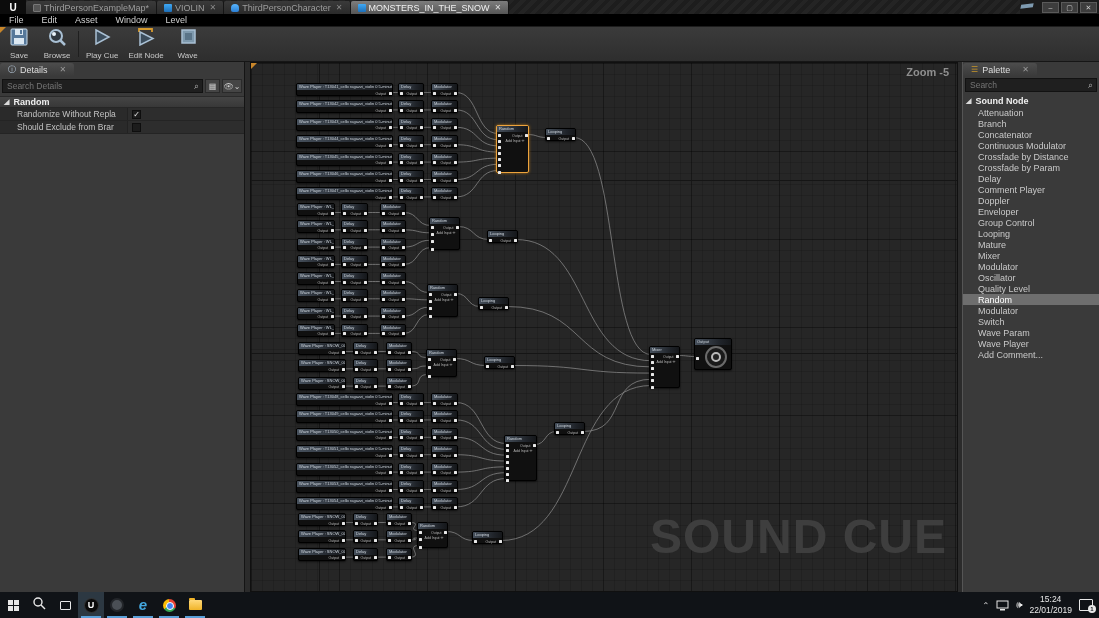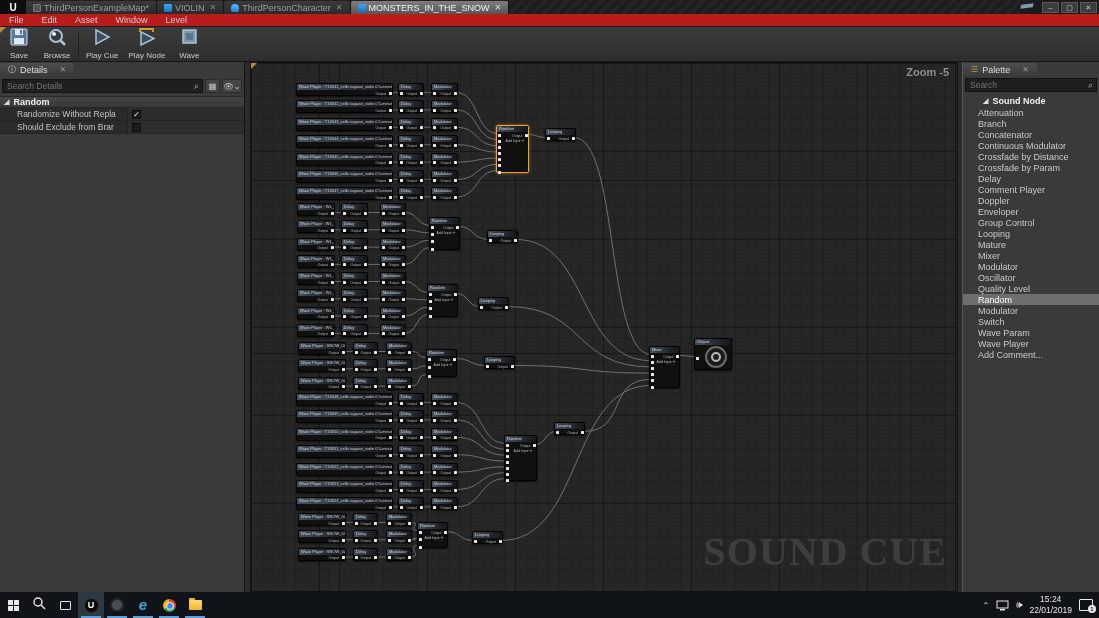--- a/index.html
+++ b/index.html
@@ -18,21 +18,21 @@
   .ti-map{background:#555;border:1px solid #777;}
   .ti-wave{background:linear-gradient(#3fa9f5,#1d6fb8);}
   .ti-char{background:linear-gradient(#58b6ff,#2b7fd4);border-radius:50% 50% 2px 2px;}
   .tab-spacer{flex:1;}
   .wincontrols{display:flex;align-items:center;gap:2px;height:14px;padding-right:2px;background:#1b1b1b;}
   .cap-icon{width:14px;height:10px;position:relative;margin-right:6px;}
   .cap-icon:before{content:"";position:absolute;left:1px;top:2px;width:12px;height:4px;background:#7e9ab0;transform:skewX(-20deg) rotate(-8deg);}
   .winbtn{width:17px;height:11px;background:#3d3d3d;border:1px solid #5a5a5a;color:#c8c8c8;font-size:7px;line-height:9px;text-align:center;cursor:pointer;}
 
   
-  .menubar{position:absolute;left:0;top:14px;width:1099px;height:13px;background:#b91c1c;border-bottom:1px solid #1d1d1d;display:flex;align-items:center;}
+  .menubar{position:absolute;left:0;top:14px;width:1099px;height:13px;background:#000000;border-bottom:1px solid #1d1d1d;display:flex;align-items:center;}
   .menu-item{font-size:9px;color:#cfcfcf;padding:0 9px;cursor:pointer;}
 
   
   .toolbar{position:absolute;left:0;top:27px;width:1099px;height:35px;background:linear-gradient(#3b3b3b,#2e2e2e);border-bottom:1px solid #161616;display:flex;align-items:stretch;}
   .tb-corner{position:absolute;left:0;top:0;width:0;height:0;border-top:6px solid #c8862a;border-right:6px solid transparent;}
   .tb-btn{display:flex;flex-direction:column;align-items:center;justify-content:center;gap:1px;min-width:38px;padding:1px 5px 2px;cursor:pointer;}
   .tb-btn span.lbl{font-size:8px;color:#c9c9c9;}
   .tb-sep{width:1px;background:#1f1f1f;margin:4px 2px;}
   .tb-ic{width:20px;height:18px;}
 
@@ -63,36 +63,36 @@
     background-image:
       linear-gradient(rgba(0,0,0,.28) 1px,transparent 1px),
       linear-gradient(90deg,rgba(0,0,0,.28) 1px,transparent 1px),
       linear-gradient(rgba(0,0,0,.13) 1px,transparent 1px),
       linear-gradient(90deg,rgba(0,0,0,.13) 1px,transparent 1px);
     background-size:88px 88px,88px 88px,11px 11px,11px 11px;}
   .graph .axis-h{position:absolute;left:0;width:100%;height:1px;background:#151515;}
   .graph .axis-v{position:absolute;top:0;width:1px;height:100%;background:#151515;}
   .graph-corner{position:absolute;left:0;top:0;width:0;height:0;border-top:6px solid #c8862a;border-right:6px solid transparent;z-index:5;}
   .zoom-label{position:absolute;right:8px;top:3px;font-size:11px;font-weight:bold;color:#8f8f8f;z-index:4;}
-  .watermark{position:absolute;right:10px;bottom:16px;font-size:40px;font-weight:900;letter-spacing:1px;color:#3e3e3e;z-index:1;font-family:Liberation Serif, serif;}
+  .watermark{position:absolute;right:10px;bottom:27px;font-size:48px;font-weight:900;letter-spacing:1px;color:#3e3e3e;z-index:1;}
   svg.wires{position:absolute;left:0;top:0;z-index:2;pointer-events:none;}
   .node{position:absolute;background:#101010;border:1px solid #000;border-radius:2px;z-index:3;box-shadow:0 1px 2px rgba(0,0,0,.6);}
   .node.selected{border:1px solid #eda33c;box-shadow:0 0 3px #b97a1d;}
   .node-title{height:6px;background:linear-gradient(90deg,#46505c,#20242a 70%,#15171a);color:#cdd5dd;font-size:4px;line-height:6px;padding:0 2px;white-space:nowrap;overflow:hidden;border-radius:1px 1px 0 0;}
   .node-body{position:relative;width:100%;}
   .pin{position:absolute;width:3px;height:3px;background:#e8e8e8;border-radius:0.5px;}
   .pin-lbl{position:absolute;font-size:3.5px;color:#b5b5b5;line-height:4px;white-space:nowrap;}
   .spk{position:absolute;border-radius:50%;}
 
   
   .palette{position:absolute;left:962px;top:62px;width:137px;height:530px;background:#3a3a3a;border-left:1px solid #555;}
   .palette .searchbox{margin:2px 2px 3px;}
   .pal-item{height:11px;display:flex;align-items:center;padding-left:15px;font-size:9px;color:#c9c9c9;white-space:nowrap;overflow:hidden;cursor:pointer;}
   .pal-item.selected{background:#6e6e6e;color:#fff;}
-  .pal-cat{height:12px;display:flex;align-items:center;gap:4px;padding-left:20px;font-size:9px;font-weight:bold;color:#f0f0f0;}
+  .pal-cat{height:12px;display:flex;align-items:center;gap:4px;padding-left:3px;font-size:9px;font-weight:bold;color:#f0f0f0;}
 
   
   .taskbar{position:absolute;left:0;top:592px;width:1099px;height:26px;background:#101317;display:flex;align-items:center;z-index:10;}
   .tb-item{width:26px;height:26px;display:flex;align-items:center;justify-content:center;position:relative;cursor:pointer;}
   .tb-item.active-app{background:#2c3842;}
   .tb-item .underline{position:absolute;bottom:0;left:3px;right:3px;height:2px;background:#5aa0d8;}
   .win-logo{width:11px;height:11px;display:grid;grid-template-columns:5px 5px;grid-template-rows:5px 5px;gap:1px;}
   .win-logo i{background:#e8e8e8;}
   .tv-icon{width:11px;height:9px;border:1px solid #e8e8e8;border-radius:1px;}
   .ue-task{width:15px;height:15px;border-radius:50%;background:#0a0a0a;color:#fff;font-size:9px;font-weight:bold;display:flex;align-items:center;justify-content:center;border:1px solid #333;}
@@ -178,21 +178,21 @@
         <span><svg class="tb-ic" viewBox="0 0 20 18">
             <polygon points="4,2 17,9 4,16" fill="#3c4d5c" stroke="#a9c0d4" stroke-width="1.5"></polygon>
           </svg></span>
         <span class="lbl">Play Cue</span>
       </div>
       <div class="tb-btn">
         <span><svg class="tb-ic" viewBox="0 0 20 18">
             <polyline points="3,4 3,1 16,1 16,4" fill="none" stroke="#d79b2e" stroke-width="1.8"></polyline>
             <polygon points="4,4 17,10.5 4,17" fill="#3c4d5c" stroke="#a9c0d4" stroke-width="1.5"></polygon>
           </svg></span>
-        <span class="lbl">Play Node</span>
+        <span class="lbl">Edit Node</span>
       </div>
       <div class="tb-btn">
         <span><svg class="tb-ic" viewBox="0 0 20 18">
             <rect x="4" y="2" width="13" height="13" fill="#7e99ad" stroke="#a9c0d4" stroke-width="1.5"></rect>
             <rect x="7" y="5" width="7" height="7" fill="#5a7488"></rect>
           </svg></span>
         <span class="lbl">Wave</span>
       </div>
     </div>
 

